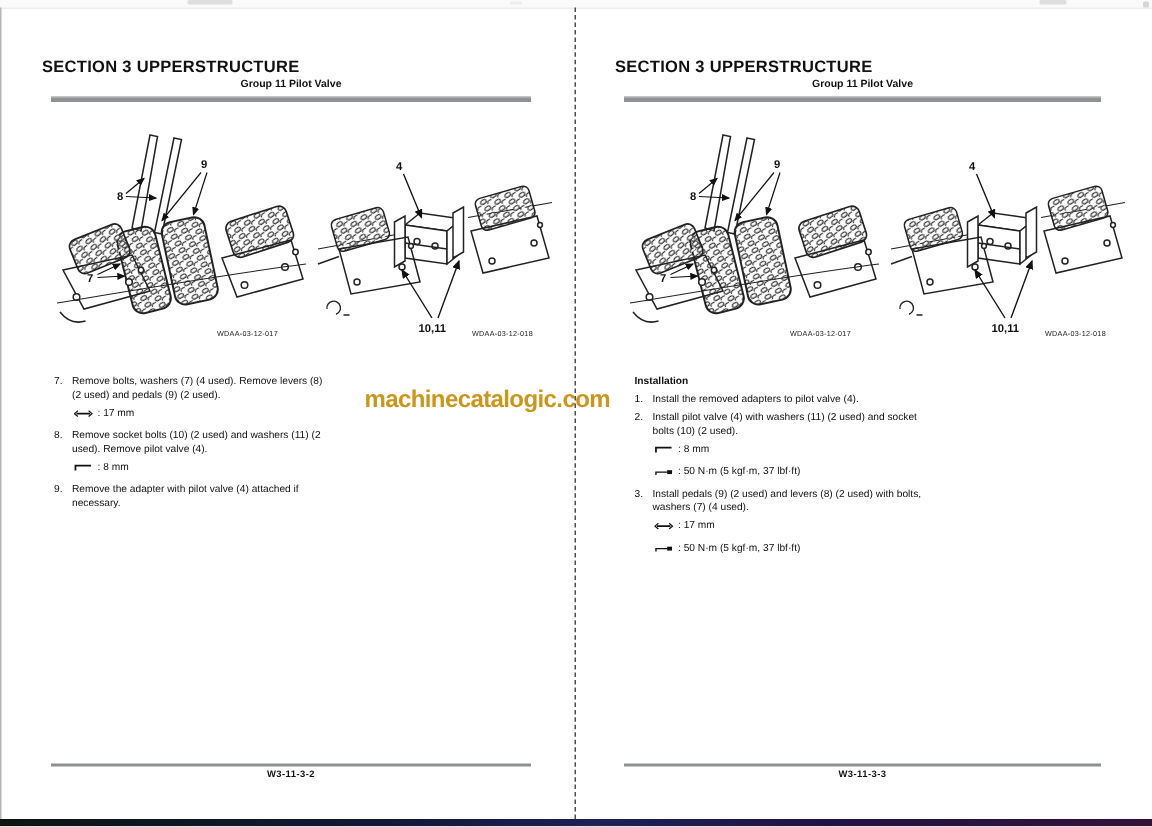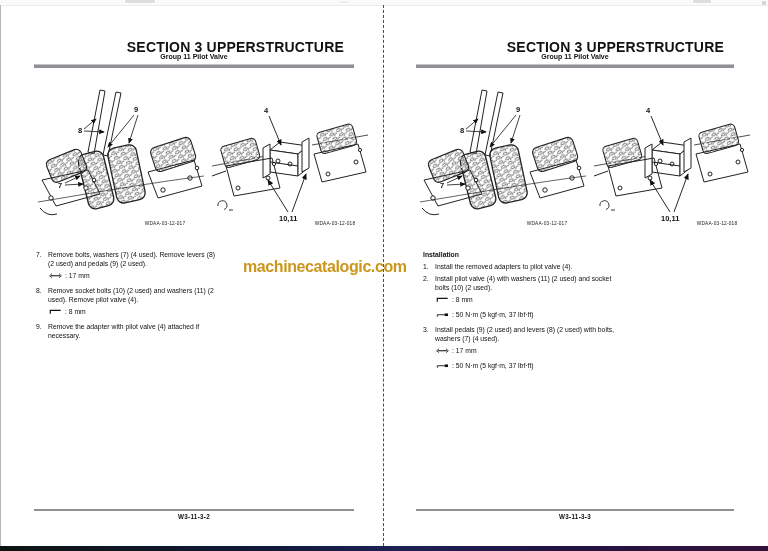--- a/index.html
+++ b/index.html
@@ -14,21 +14,21 @@
   .bottom-bar{position:absolute;left:0;right:0;bottom:0;height:5px;
     background:linear-gradient(90deg,#0c1411 0%,#10193a 35%,#1c2254 52%,#201343 72%,#331239 100%);}
   .divider{position:absolute;left:383px;top:5px;bottom:5px;width:0;border-left:1px dashed #4d4d4d;}
   
   .watermark{position:absolute;left:243px;top:258px;font-size:16px;font-weight:700;
     letter-spacing:-0.4px;color:#cb961c;white-space:nowrap;}
   
   .page{position:absolute;top:5px;bottom:5px;}
   .page-left{left:28px;width:332px;}
   .page-right{left:410px;width:330px;}
-  .hdr1{position:absolute;top:34px;left:0;right:16px;text-align:right;font-size:14px;font-weight:700;letter-spacing:.2px;}
+  .hdr1{position:absolute;top:34px;left:0;right:0;text-align:left;font-size:11px;font-weight:700;letter-spacing:.2px;}
   .hdr2{position:absolute;top:48px;left:0;right:0;text-align:center;font-size:7px;font-weight:700;}
   .h-rule{position:absolute;top:59px;left:6px;right:6px;height:2.5px;background:#8f9194;border-top:1px solid #c2c4c6;}
   .fig{position:absolute;}
   .fig-pedal{left:8px;top:83px;width:170px;height:140px;}
   .fig-valve{left:182px;top:95px;width:160px;height:125px;}
   .fig-cap{position:absolute;top:216px;font-size:4.8px;letter-spacing:.2px;color:#222;text-align:center;width:110px;}
   .cap1{left:82px;}
   .cap2{left:252px;}
   .steps{position:absolute;top:245px;font-size:6.8px;line-height:9px;}
   .page-left .steps{left:8px;width:180px;}

